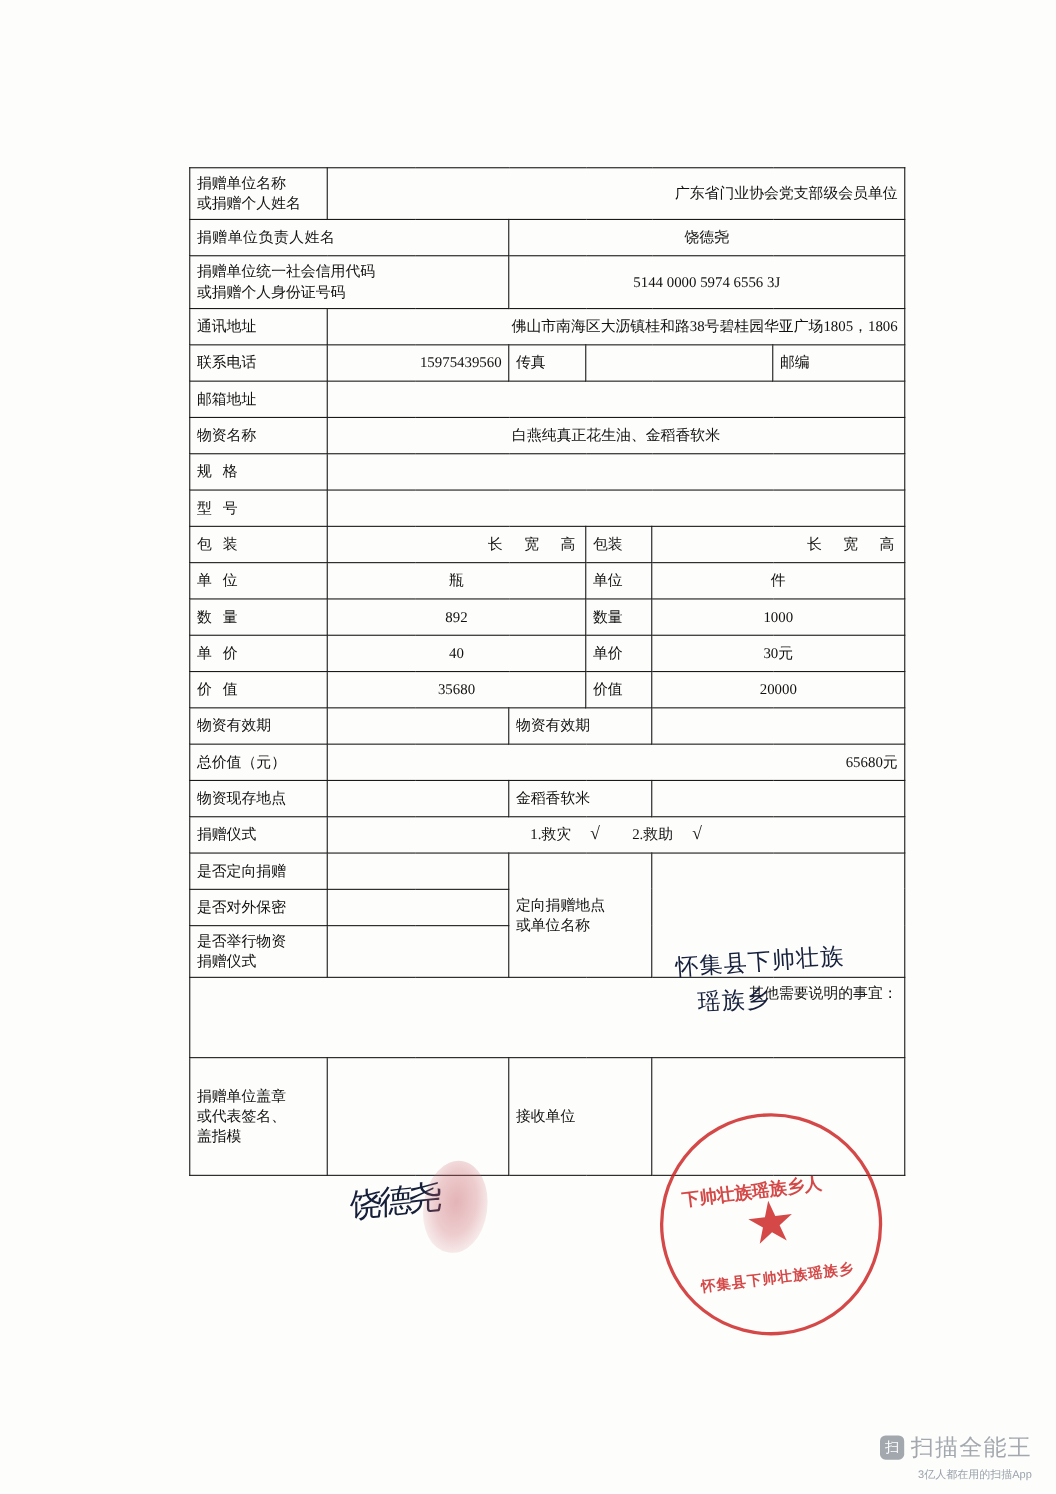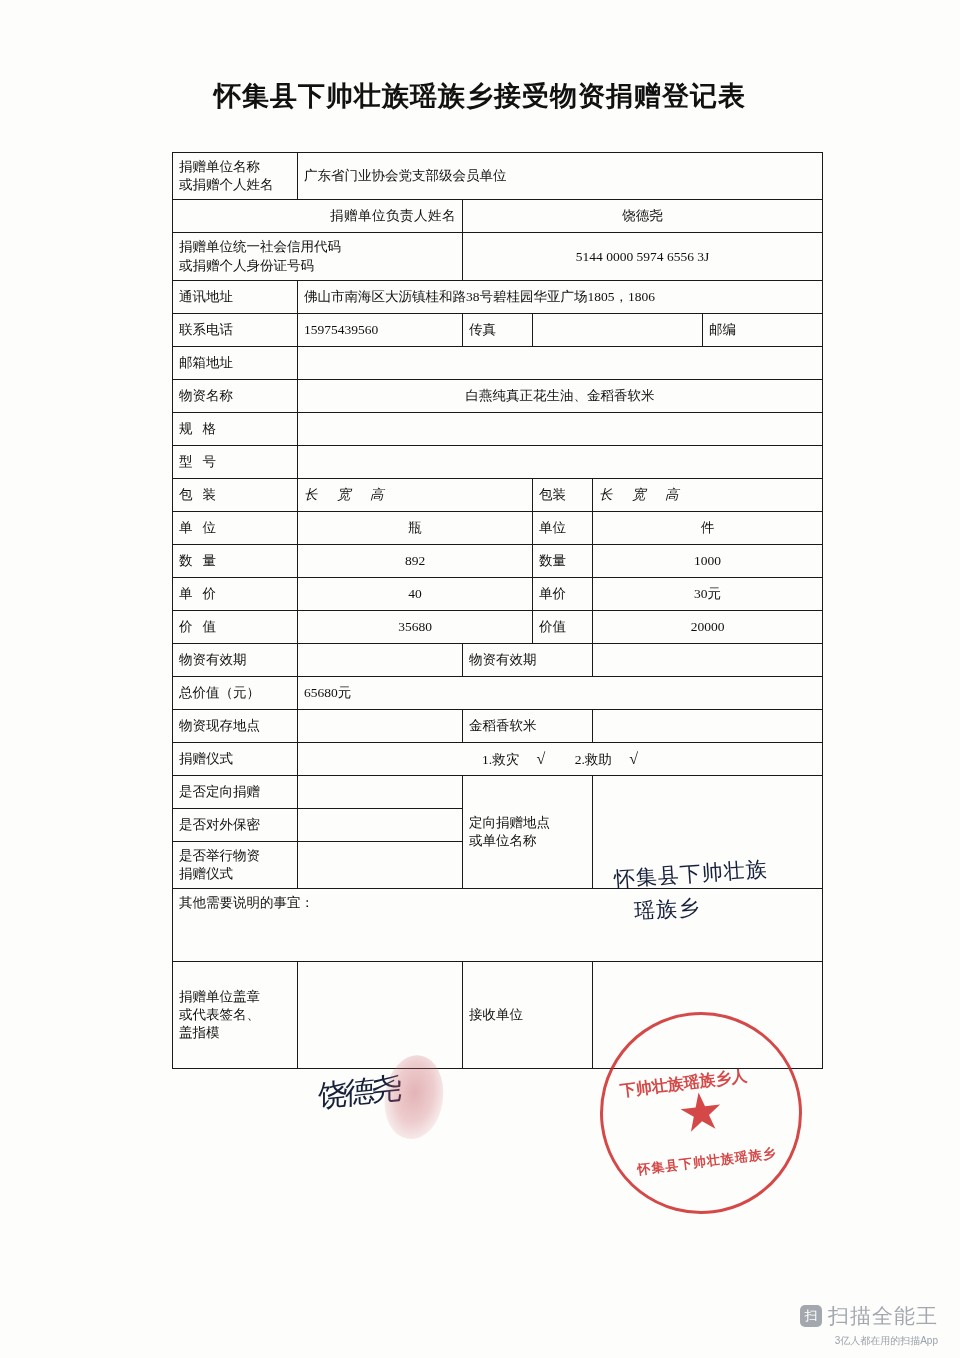--- a/index.html
+++ b/index.html
@@ -46,35 +46,35 @@
     padding: 5px 6px;
     vertical-align: middle;
     height: 22px;
     line-height: 1.35;
   }
   .lbl {
     text-align: left;
     white-space: pre-line;
   }
   .lbl-sp {
+    text-align: left;
+    letter-spacing: 0.5px;
+  }
+  .val-left {
     text-align: right;
-    letter-spacing: 0.5px;
-  }
-  .val-left {
-    text-align: left;
     padding-left: 8px;
   }
   .val-center {
     text-align: center;
   }
   .tall-1 { height: 52px; }
   .tall-2 { height: 40px; }
   .tall-3 { height: 34px; font-family: Liberation Serif, serif; }
   .spaced { letter-spacing: 10px; }
-  .small-space { letter-spacing: 3px; font-style: italic; }
+  .small-space { letter-spacing: 3px; }
   .checkmark {
     font-size: 16px;
     font-weight: bold;
   }
 
   
   .stamp {
     position: absolute;
     width: 196px;
     height: 196px;
@@ -199,21 +199,20 @@
     color: #9aa2ad;
     font-family: "Liberation Sans", sans-serif;
     margin-top: 44px;
   }
 </style>
 </head>
 <body>
 
 <div class="page">
 
-  <div class="doc-title">怀集县下帅壮族瑶族乡接受物资捐赠登记表</div>
 
   <table class="form">
     <colgroup>
       <col style="width:125px">
       <col style="width:80px">
       <col style="width:85px">
       <col style="width:70px">
       <col style="width:60px">
       <col style="width:110px">
       <col style="width:120px">

